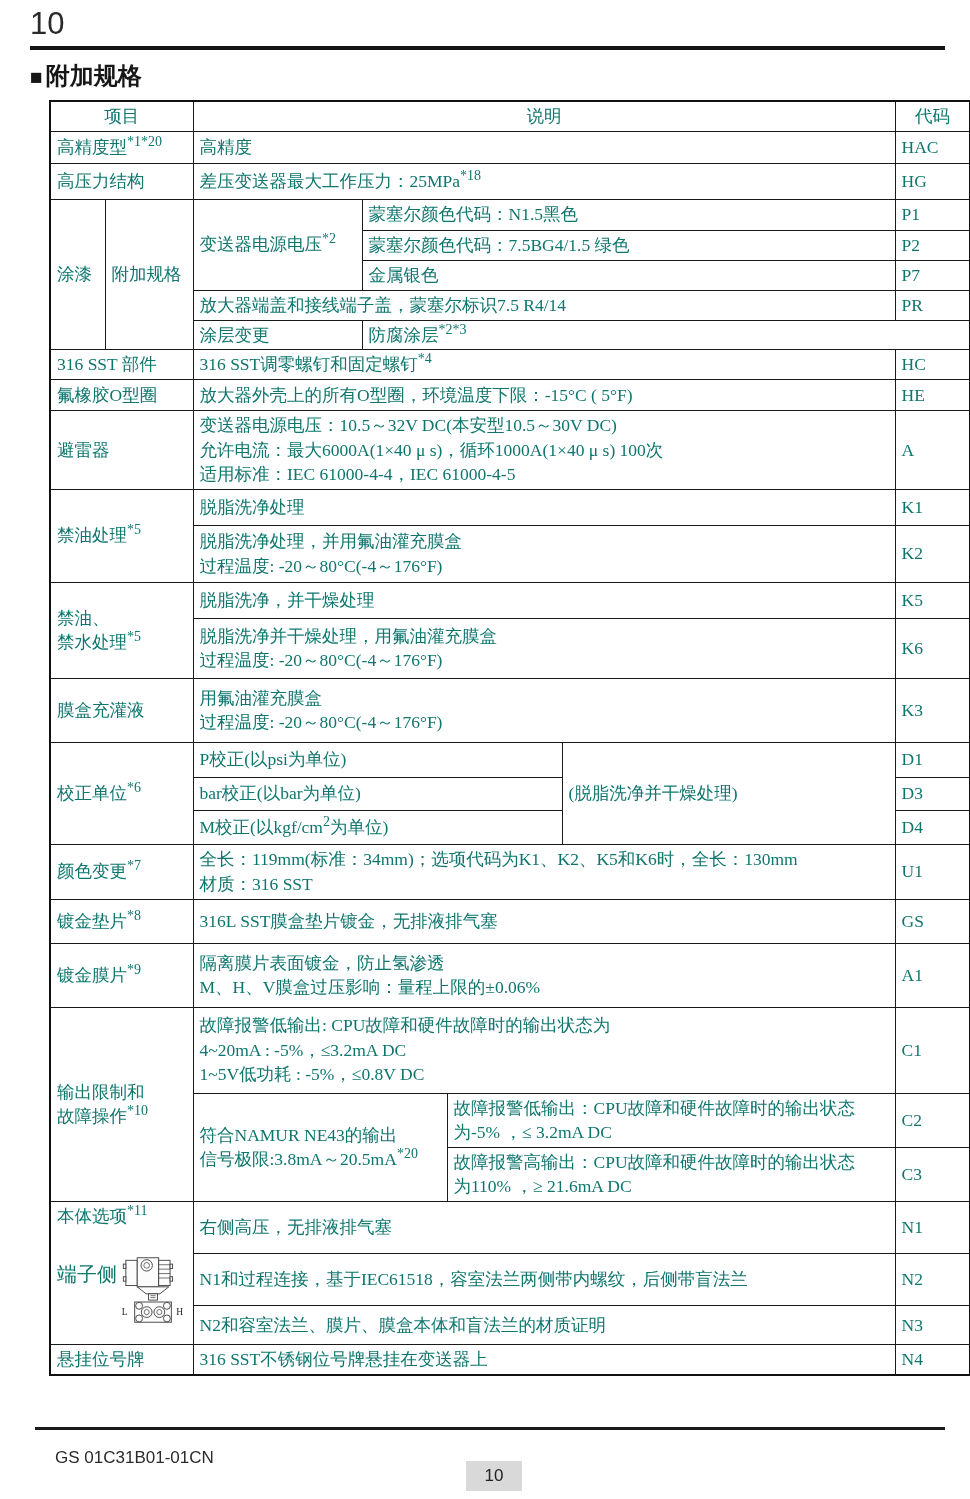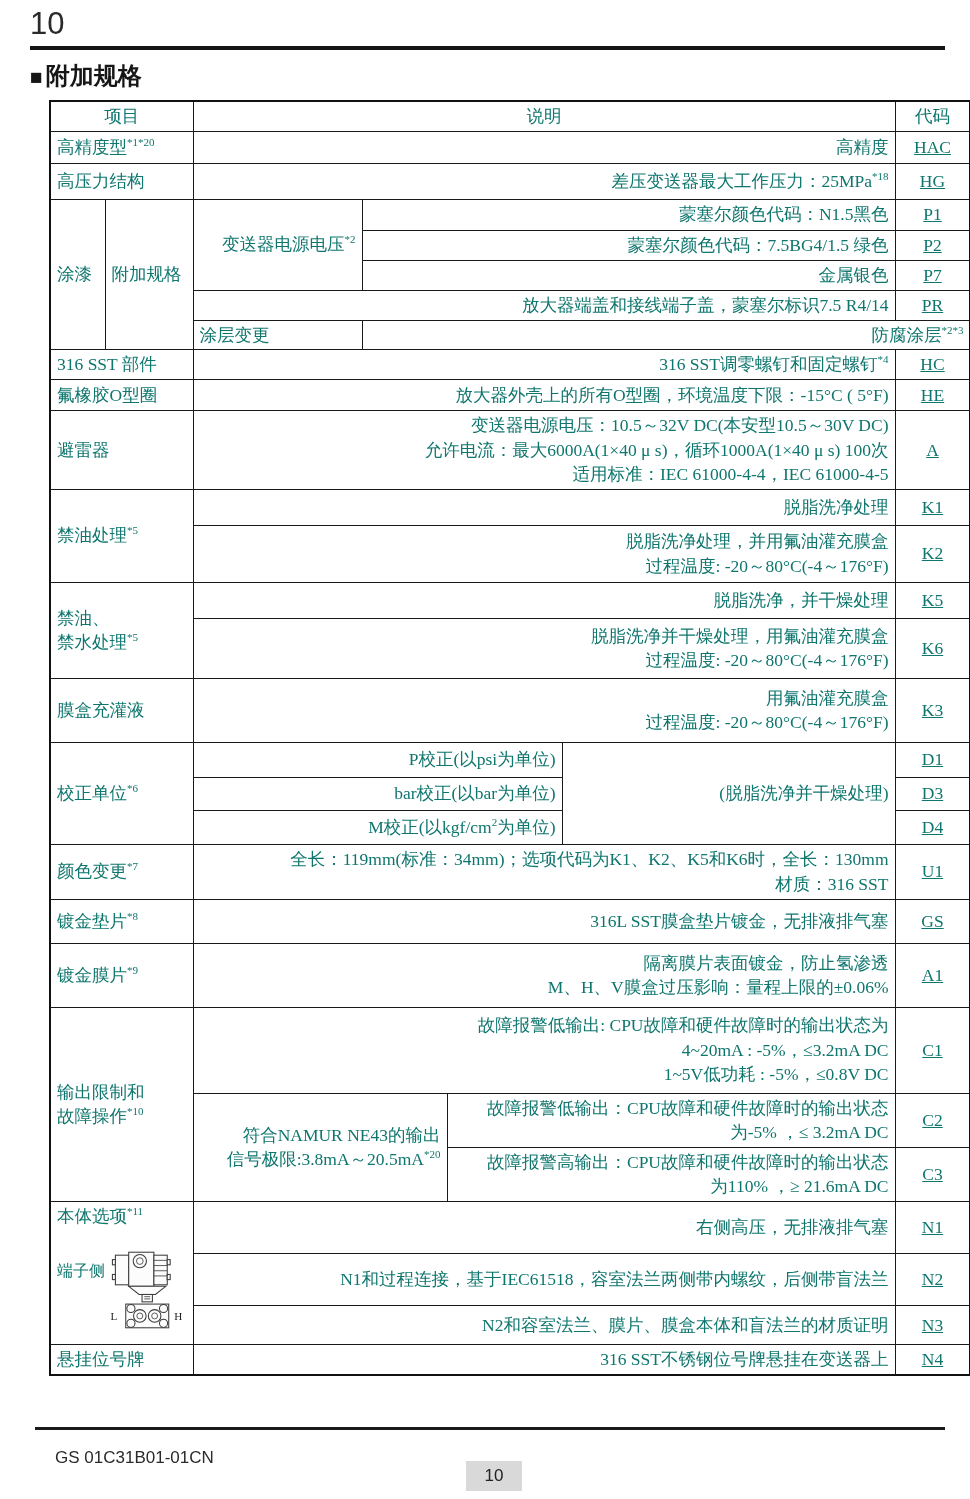--- a/index.html
+++ b/index.html
@@ -29,27 +29,27 @@
     border-collapse: collapse; table-layout: fixed; width: 920px;
     font-size: 17.5px; line-height: 1.4; color: #0f766e;
   }
   table.spec td, table.spec th {
     border: 1px solid #1a1a1a; padding: 2px 6px; vertical-align: middle;
     overflow: hidden;
   }
   table.spec { border: 2px solid #111; }
   th.hdr { font-weight: normal; text-align: center; }
   td.item { text-align: left; padding-left: 5px; }
-  td.desc { text-align: right; padding-left: 9px; }
-  td.code { text-align: center; padding: 2px 2px; text-decoration: underline; }
+  td.desc { text-align: left; padding-left: 9px; }
+  td.code { padding: 2px 2px; }
   td.topv { vertical-align: top; padding-top: 5px; }
-  sup { font-size: 11px; line-height: 0; vertical-align: super; letter-spacing: 0; }
+  sup { font-size: 14px; line-height: 0; vertical-align: super; letter-spacing: 0; }
   .ln { display: block; }
   .diagram-wrap { margin-top: 10px; display: flex; align-items: flex-start; }
-  .terminal-label { font-size: 16px; margin-top: 22px; white-space: nowrap; }
+  .terminal-label { font-size: 20px; margin-top: 22px; white-space: nowrap; }
   .footer-rule {
     position: absolute; left: 35px; top: 1427px; width: 910px; height: 3px;
     background: #1b1b1b;
   }
   .footer-doc {
     position: absolute; left: 55px; top: 1448px;
     font-family: "Liberation Sans", "DejaVu Sans", sans-serif;
     font-size: 17px; color: #2a2a2a;
   }
   .footer-page-box {

